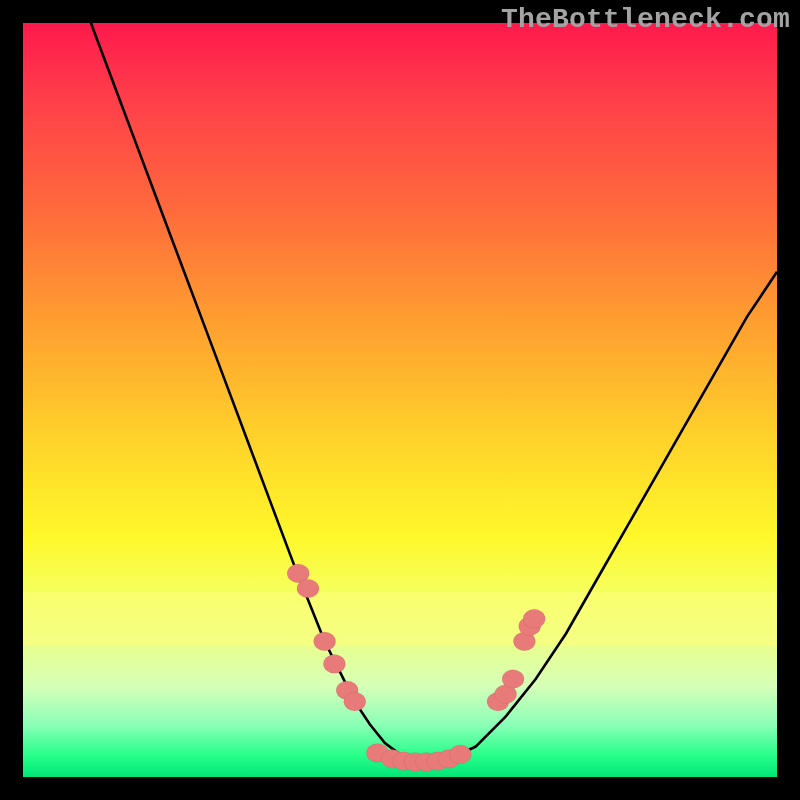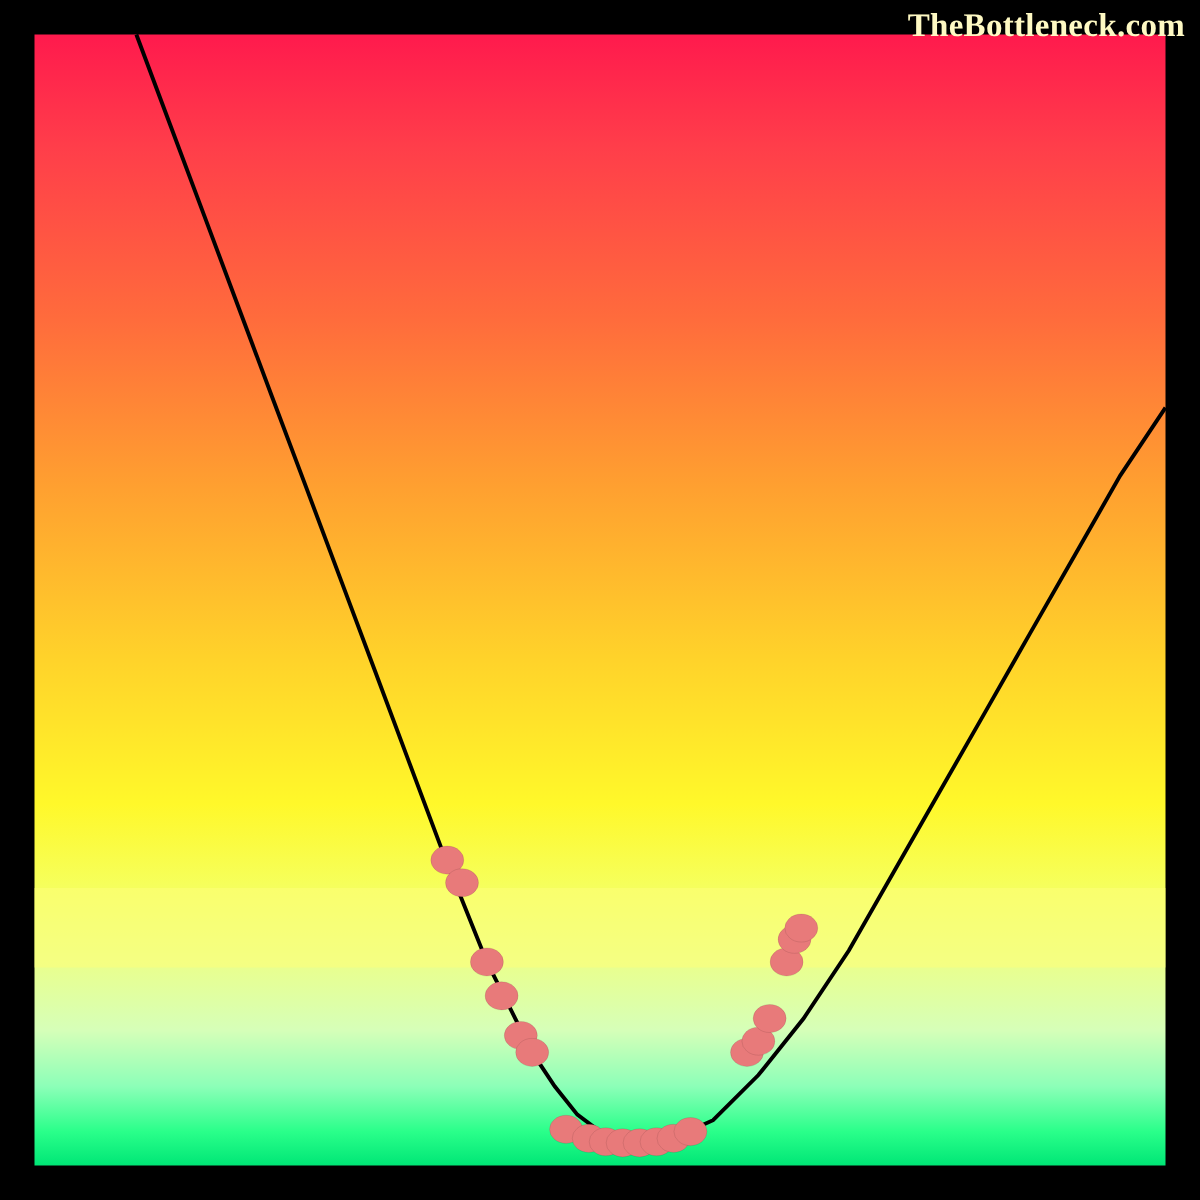--- a/index.html
+++ b/index.html
@@ -37,24 +37,24 @@
     right: 0;
     top: 75.5%;
     height: 7%;
     background: #fdff7a;
     opacity: 0.55;
   }
   .watermark {
     position: absolute;
     top: 4px;
     right: 10px;
-    font-family: Liberation Serif, serif;
-    font-size: 22px;
+    font-family: Liberation Mono, monospace;
+    font-size: 28px;
     font-weight: 600;
-    color: #fef9c3;
+    color: #a3a3a3;
     letter-spacing: 0.2px;
     user-select: none;
   }
   svg.plot {
     position: absolute;
     left: 23px;
     top: 23px;
     width: 754px;
     height: 754px;
     overflow: visible;

